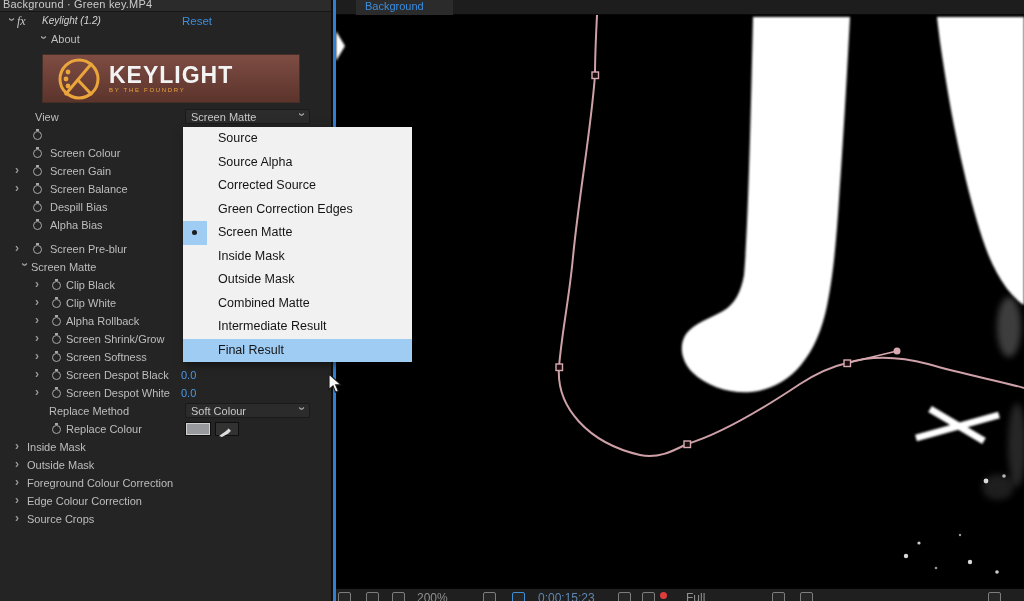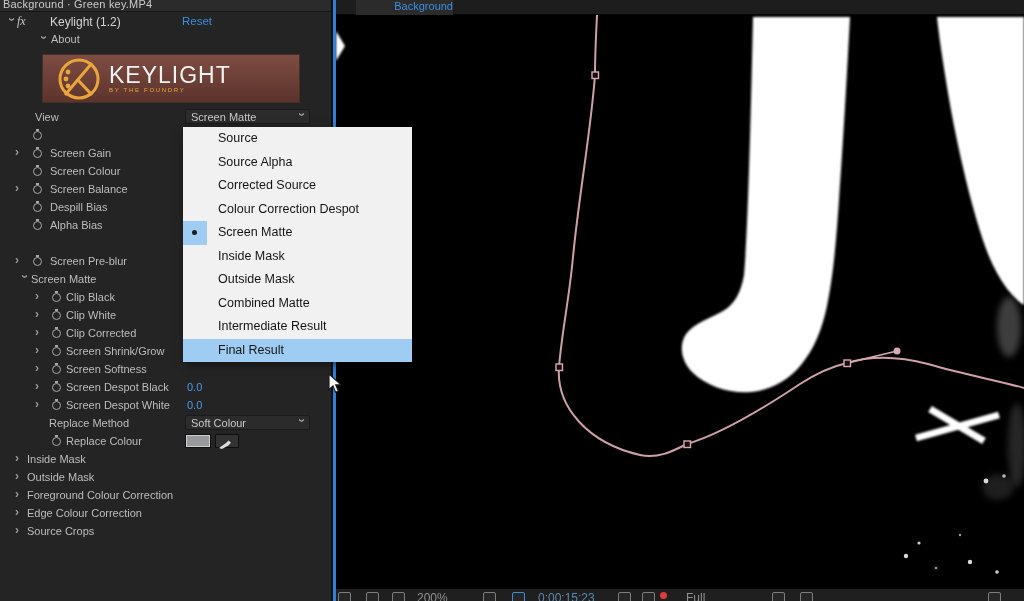--- a/index.html
+++ b/index.html
@@ -6,66 +6,66 @@
   #app{position:relative;width:1024px;height:601px;overflow:hidden;background:#181818;
        font-family:"Liberation Sans",sans-serif;-webkit-font-smoothing:antialiased;user-select:none;padding-left:36px;}
 
   
   #effects-panel{position:absolute;left:0;top:0;width:331px;height:601px;background:#242424;}
   .panel-header{height:11px;background:#2b2b2b;border-bottom:1px solid #151515;overflow:hidden;}
   .panel-header span{display:block;margin-top:-2px;padding-left:3px;font-size:11px;color:#cbcbcb;letter-spacing:.2px;}
   .fx-row{position:relative;height:20px;}
   .fx-row .chev{left:6px;top:4px;}
   .fx-badge{position:absolute;left:17px;top:2px;font-family:"Liberation Serif",serif;font-style:italic;font-size:12px;color:#c9c9c9;}
-  .fx-name{position:absolute;left:50px;top:3px;font-size:12px;color:#d4d4d4;}
+  .fx-name{position:absolute;left:42px;top:3px;font-size:10px;color:#d4d4d4;font-style:italic;}
   .reset{position:absolute;left:182px;top:3px;font-size:11.5px;color:var(--accent-blue);cursor:pointer;}
   .about-row{position:relative;height:16px;margin-left:20px;}
   .about-row .chev{left:18px;top:2px;}
   .about-row .lbl{left:31px;top:1px;}
 
   .banner{position:absolute;left:42px;top:54px;width:258px;height:49px;
           background:linear-gradient(#7e4c43,#5c342c);border:1px solid #453028;box-sizing:border-box;
           display:flex;align-items:center;}
   .banner-text{display:flex;flex-direction:column;margin-left:6px;}
-  .banner-title{font-size:23px;font-weight:normal;color:#f3f3f3;letter-spacing:1px;line-height:21px;}
+  .banner-title{font-size:23px;font-weight:bold;color:#f3f3f3;letter-spacing:1px;line-height:21px;}
   .banner-sub{font-size:6px;color:var(--banner-accent);letter-spacing:1.7px;margin-top:1px;}
 
   .view-row{position:absolute;left:0;top:108px;width:331px;height:18px;}
   .view-row .lbl{left:35px;}
   .select{position:absolute;left:185px;top:1px;width:125px;height:15px;background:#2b2b2b;
           border:1px solid #1a1a1a;border-radius:2px;box-sizing:border-box;}
   .select .sel-text{position:absolute;left:5px;top:1px;font-size:11px;color:#c8c8c8;white-space:nowrap;}
   .select .chev{right:3px;left:auto;top:1px;}
 
   #param-rows{position:absolute;left:0;top:126px;width:331px;}
   .prow{position:relative;height:18px;}
-  .prow.spaced{margin-top:18px;}
+  .prow.spaced{margin-top:6px;}
   .lbl{position:absolute;top:3px;font-size:11px;color:#bdbdbd;white-space:nowrap;}
-  .val{position:absolute;left:187px;top:3px;font-size:11px;color:var(--value-blue);}
+  .val{position:absolute;left:181px;top:3px;font-size:11px;color:var(--value-blue);}
   .chev{position:absolute;top:3px;width:10px;height:12px;color:#9a9a9a;font-size:12px;line-height:11px;}
   .chev::before{content:"\203A";font-weight:bold;}
   .chev.down{transform:rotate(90deg);transform-origin:45% 50%;}
   .sw{position:absolute;top:3px;width:11px;height:12px;}
   .sw::before{content:"";position:absolute;left:4px;top:0;width:3px;height:2px;background:#a8a8a8;}
   .sw::after{content:"";position:absolute;left:1px;top:2px;width:7px;height:7px;border:1px solid #a8a8a8;border-radius:50%;}
   .lvl-param .chev{left:15px;} .lvl-param .sw{left:32px;} .lvl-param .lbl{left:50px;}
   .lvl-group-mid .chev{left:19px;} .lvl-group-mid .lbl{left:31px;}
   .lvl-sub .chev{left:35px;} .lvl-sub .sw{left:51px;} .lvl-sub .lbl{left:66px;}
   .lvl-sub-plain .lbl{left:49px;}
   .lvl-group-top .chev{left:15px;} .lvl-group-top .lbl{left:27px;}
   .swatch{position:absolute;left:185px;top:2px;width:24px;height:12px;background:#97999c;
           border:1px solid #0f0f0f;box-shadow:inset 0 0 0 1px #cfcfcf;}
   .dropper{position:absolute;left:215px;top:2px;width:22px;height:12px;background:#323232;border:1px solid #0f0f0f;}
 
   
   #divider-gap{position:absolute;left:331px;top:0;width:2px;height:601px;background:#0e0e0e;}
   #divider-blue{position:absolute;left:333px;top:0;width:3px;height:601px;background:#2f7fd6;}
 
   
-  #comp-panel{position:absolute;left:336px;top:0;width:688px;height:601px;background:#000;text-align:right;}
+  #comp-panel{position:absolute;left:336px;top:0;width:688px;height:601px;background:#000;}
   .tab-bar{position:absolute;left:0;top:0;width:688px;height:15px;background:#1d1d1d;border-bottom:1px solid #070707;box-sizing:border-box;}
   .tab{position:absolute;left:20px;top:0;width:97px;height:15px;background:#2b2b2b;color:var(--accent-blue);
        font-size:11px;line-height:13px;padding-left:9px;box-sizing:border-box;}
   .viewport{position:absolute;left:0;top:15px;width:688px;height:573px;background:#000;}
   .toolbar{position:absolute;left:0;top:588px;width:688px;height:13px;background:#1f1f1f;border-top:1px solid #050505;box-sizing:border-box;}
   .tb-icon{position:absolute;top:3px;width:11px;height:11px;border:1px solid #7d7d7d;border-radius:2px;background:#262626;}
   .tb-icon.accent{border-color:#3e8ed8;background:#173울f;}
   .tb-dot{position:absolute;top:3px;width:7px;height:7px;border-radius:50%;background:var(--record-red);}
   .tb-label{position:absolute;top:2px;font-size:12px;color:#8f8f8f;white-space:nowrap;}
   .tb-label.accent{color:#5d87b0;}
@@ -122,27 +122,27 @@
         <span class="chev down"></span>
       </div>
     </div>
 
     <div id="param-rows">
         <div class="prow lvl-param">
           <span class="sw"></span>
           <span class="lbl"></span>
         </div>
         <div class="prow lvl-param">
+          <span class="sw"></span>
+          <span class="lbl">Screen Colour</span>
+        </div>
+        <div class="prow lvl-param">
           <span class="chev"></span>
           <span class="sw"></span>
           <span class="lbl">Screen Gain</span>
-        </div>
-        <div class="prow lvl-param">
-          <span class="sw"></span>
-          <span class="lbl">Screen Colour</span>
         </div>
         <div class="prow lvl-param">
           <span class="chev"></span>
           <span class="sw"></span>
           <span class="lbl">Screen Balance</span>
         </div>
         <div class="prow lvl-param">
           <span class="sw"></span>
           <span class="lbl">Despill Bias</span>
         </div>
@@ -165,21 +165,21 @@
           <span class="lbl">Clip Black</span>
         </div>
         <div class="prow lvl-sub">
           <span class="chev"></span>
           <span class="sw"></span>
           <span class="lbl">Clip White</span>
         </div>
         <div class="prow lvl-sub">
           <span class="chev"></span>
           <span class="sw"></span>
-          <span class="lbl">Clip Corrected</span>
+          <span class="lbl">Alpha Rollback</span>
         </div>
         <div class="prow lvl-sub">
           <span class="chev"></span>
           <span class="sw"></span>
           <span class="lbl">Screen Shrink/Grow</span>
         </div>
         <div class="prow lvl-sub">
           <span class="chev"></span>
           <span class="sw"></span>
           <span class="lbl">Screen Softness</span>
@@ -317,21 +317,21 @@
         <div class="tb-icon" style="left: 436px;"></div>
         <div class="tb-icon" style="left: 464px;"></div>
         <div class="tb-icon" style="left: 652px;"></div>
       </div>
   </section>
 
   <div id="view-menu">
       <div class="mi"><span class="mi-label">Source</span></div>
       <div class="mi"><span class="mi-label">Source Alpha</span></div>
       <div class="mi"><span class="mi-label">Corrected Source</span></div>
-      <div class="mi"><span class="mi-label">Colour Correction Despot</span></div>
+      <div class="mi"><span class="mi-label">Green Correction Edges</span></div>
       <div class="mi"><span class="mi-check">
           <span class="mi-dot"></span>
         </span><span class="mi-label">Screen Matte</span></div>
       <div class="mi"><span class="mi-label">Inside Mask</span></div>
       <div class="mi"><span class="mi-label">Outside Mask</span></div>
       <div class="mi"><span class="mi-label">Combined Matte</span></div>
       <div class="mi"><span class="mi-label">Intermediate Result</span></div>
       <div class="mi hl"><span class="mi-label">Final Result</span></div>
     </div>
 

